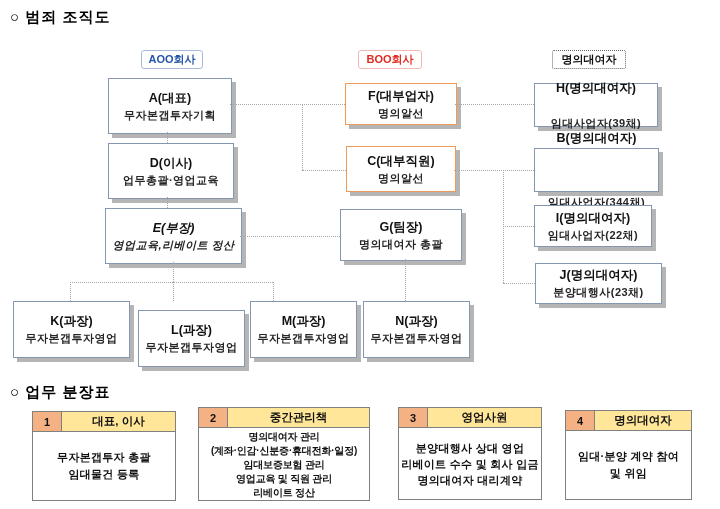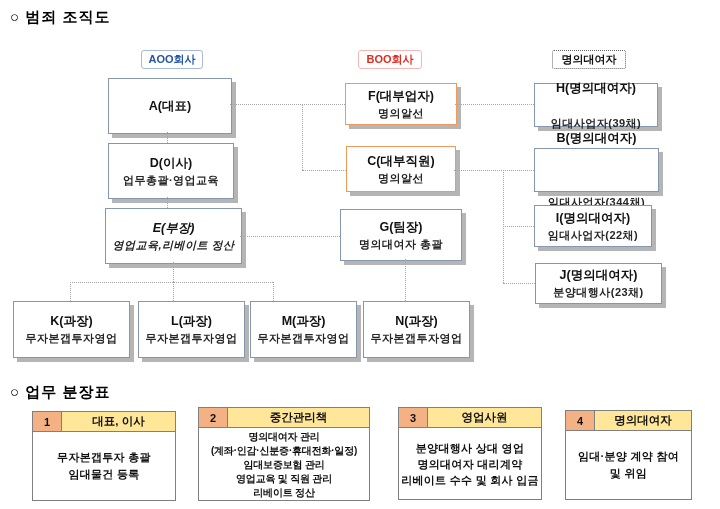--- a/index.html
+++ b/index.html
@@ -29,21 +29,21 @@
   .node-D{left:108px;top:143px;width:124px;height:54px;}
   .node-E{left:105px;top:208px;width:135px;height:54px;font-style:italic;}
   .node-F{left:345px;top:83px;width:110px;height:40px;}
   .node-C{left:346px;top:146px;width:108px;height:44px;}
   .node-G{left:340px;top:209px;width:120px;height:50px;}
   .node-H{left:534px;top:83px;width:122px;height:42px;gap:18px;}
   .node-B{left:534px;top:148px;width:123px;height:42px;gap:47px;}
   .node-I{left:534px;top:205px;width:116px;height:40px;}
   .node-J{left:535px;top:263px;width:125px;height:39px;}
   .node-K{left:13px;top:301px;width:115px;height:55px;}
-  .node-L{left:138px;top:301px;width:105px;height:55px;}
+  .node-L{left:138px;top:310px;width:105px;height:55px;}
   .node-M{left:250px;top:301px;width:105px;height:55px;}
   .node-N{left:363px;top:301px;width:105px;height:55px;}
 
   
   .hline{position:absolute;height:0;border-top:1px dotted #a6a6a6;}
   .vline{position:absolute;width:0;border-left:1px dotted #a6a6a6;}
   .cn-a-d{left:167px;top:132px;height:11px;}
   .cn-d-e{left:167px;top:197px;height:11px;}
   .cn-a-f{left:230px;top:104px;width:115px;}
   .cn-branch-v{left:302px;top:104px;height:66px;}
@@ -86,20 +86,21 @@
   <div class="sec-title t1">○ 범죄 조직도</div>
 
   <div>
     <div class="glabel glabel-aoo">AOO회사</div>
     <div class="glabel glabel-boo">BOO회사</div>
     <div class="glabel glabel-lender">명의대여자</div>
 
     <div id="nodes">
         <div class="node node-A style-blue">
           <div class="node-title">A(대표)</div>
+          <div class="node-desc">무자본갭투자기획</div>
         </div>
         <div class="node node-D style-blue">
           <div class="node-title">D(이사)</div>
           <div class="node-desc">업무총괄·영업교육</div>
         </div>
         <div class="node node-E style-blue">
           <div class="node-title">E(부장)</div>
           <div class="node-desc">영업교육,리베이트 정산</div>
         </div>
         <div class="node node-F style-orange">
@@ -193,22 +194,22 @@
           <div class="card-line">리베이트 정산</div>
         </div>
       </div>
       <div class="card card-3">
         <div class="card-head">
           <div class="card-num">3</div>
           <div class="card-title">영업사원</div>
         </div>
         <div class="card-body">
           <div class="card-line">분양대행사 상대 영업</div>
+          <div class="card-line">리베이트 수수 및 회사 입금</div>
           <div class="card-line">명의대여자 대리계약</div>
-          <div class="card-line">리베이트 수수 및 회사 입금</div>
         </div>
       </div>
       <div class="card card-4">
         <div class="card-head">
           <div class="card-num">4</div>
           <div class="card-title">명의대여자</div>
         </div>
         <div class="card-body">
           <div class="card-line">임대·분양 계약 참여</div>
           <div class="card-line">및 위임</div>

